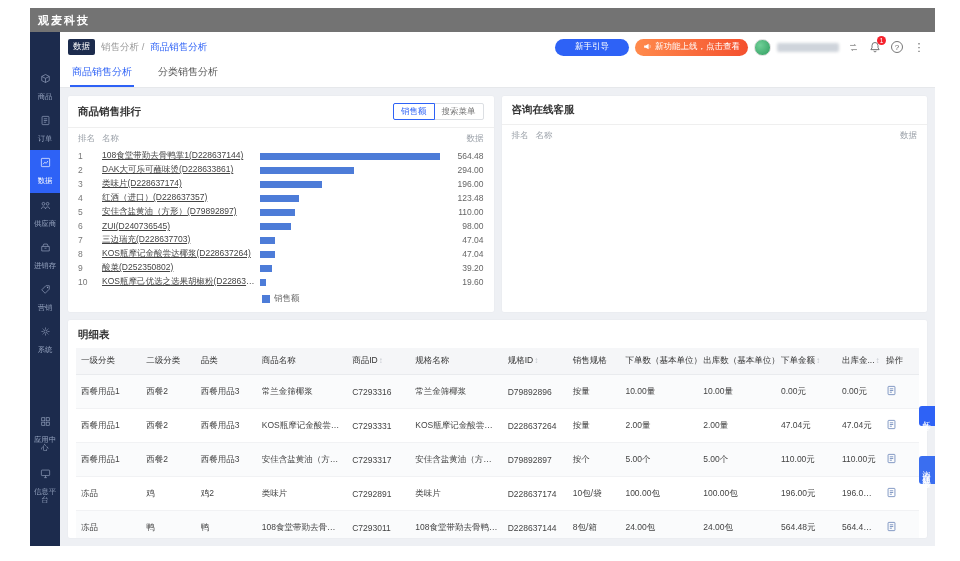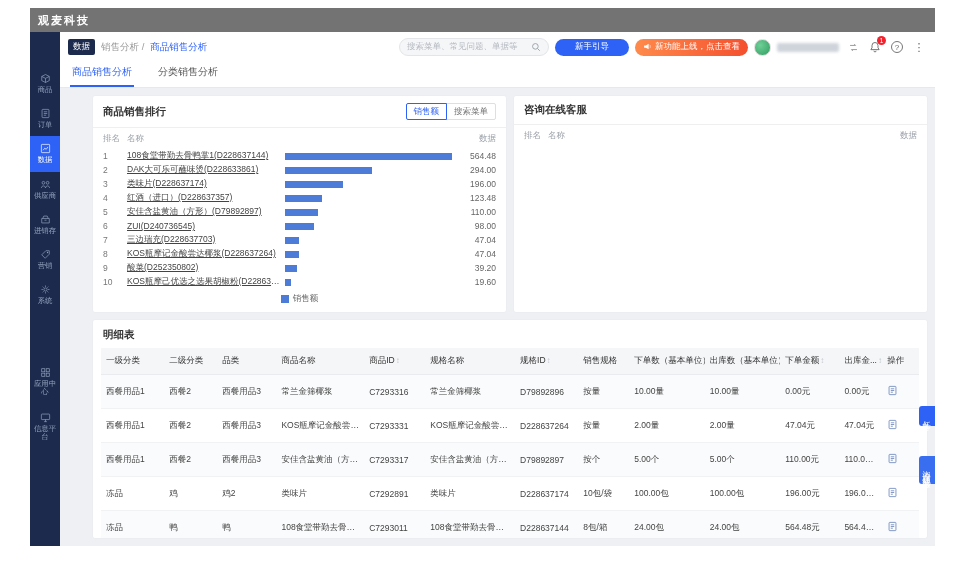--- a/index.html
+++ b/index.html
@@ -2,21 +2,21 @@
 <html><head>
 <meta charset="utf-8">
 <style>
   *{box-sizing:border-box;margin:0;padding:0;}
   html,body{width:960px;height:561px;overflow:hidden;background:#fff;font-family:"Liberation Sans","DejaVu Sans",sans-serif;}
   .app{position:absolute;left:30px;top:8px;width:905px;height:538px;background:#eef0f4;overflow:hidden;}
   .topbar{height:24px;background:#737373;display:flex;align-items:center;padding:0 8px;}
   .brand{color:#fff;font-size:11px;font-weight:bold;letter-spacing:2px;}
   .body-row{display:flex;height:514px;}
   .sidebar{width:30px;background:#1c2b4d;padding-top:34px;display:flex;flex-direction:column;flex-shrink:0;}
-  .side-item{display:flex;flex-direction:column;align-items:center;gap:1px;padding:7px 0;color:#93a1bd;cursor:pointer;}
+  .side-item{display:flex;flex-direction:column;align-items:center;gap:8px;padding:7px 0;color:#93a1bd;cursor:pointer;}
   .side-item.gap{margin-top:48px;}
   .side-item.active{background:#2e62f6;color:#fff;}
   .s-ico svg{width:11px;height:11px;display:block;}
   .s-lbl{font-size:8px;line-height:1.15;text-align:center;width:28px;word-break:break-all;transform:scale(.92);}
   .main{flex:1;display:flex;flex-direction:column;min-width:0;background:#eef0f4;}
   .header-row{height:30px;background:#fff;display:flex;align-items:center;padding:0 8px;gap:6px;flex-shrink:0;}
   .badge{background:#1c2b4d;color:#fff;font-size:8.5px;padding:2px 5px;border-radius:2px;}
   .crumb-parent{color:#999;font-size:9.5px;}
   .crumb-current{color:#2e62f6;font-size:9.5px;}
   .hr-spacer{flex:1;}
@@ -26,21 +26,21 @@
   .btn-feature{height:17px;background:linear-gradient(90deg,#ff8a4c,#f4502e);color:#fff;border:none;border-radius:9px;font-size:8.5px;padding:0 8px;display:flex;align-items:center;gap:3px;cursor:pointer;}
   .avatar{width:17px;height:17px;border-radius:50%;background:radial-gradient(circle at 35% 35%,#6fcf97,#2f9e5f);border:1px solid #ddd;flex-shrink:0;}
   .name-blur{width:62px;height:9px;background:#cfd4db;border-radius:2px;filter:blur(1.5px);}
   .icon-btn{position:relative;display:flex;align-items:center;justify-content:center;width:16px;height:16px;cursor:pointer;color:#666;}
   .n-badge{position:absolute;top:-3px;right:-3px;min-width:9px;height:9px;background:#f5222d;color:#fff;font-size:6.5px;border-radius:5px;display:flex;align-items:center;justify-content:center;padding:0 1px;}
   .help-circle{width:12px;height:12px;border:1px solid #777;border-radius:50%;font-size:8px;color:#666;display:flex;align-items:center;justify-content:center;}
   .more-dots{font-size:11px;color:#666;line-height:1;}
   .tab-row{background:#fff;border-bottom:1px solid #e6e8eb;display:flex;gap:22px;padding:0 10px;height:26px;align-items:flex-end;flex-shrink:0;}
   .tab{font-size:10px;color:#555;padding:0 2px 6px;cursor:pointer;border-bottom:2px solid transparent;}
   .tab.active{color:#2e62f6;border-bottom-color:#2e62f6;}
-  .content{flex:1;padding:8px;display:flex;flex-direction:column;gap:8px;min-height:0;margin-left:25px;}
+  .content{flex:1;padding:8px;display:flex;flex-direction:column;gap:8px;min-height:0;}
   .cards-row{display:flex;gap:8px;height:216px;flex-shrink:0;}
   .card{flex:1;background:#fff;border-radius:2px;display:flex;flex-direction:column;min-width:0;box-shadow:0 0 2px rgba(0,0,0,.05);}
   .card-head{display:flex;align-items:center;justify-content:space-between;padding:7px 10px;border-bottom:1px solid #efefef;}
   .card-title{font-size:10.5px;font-weight:bold;color:#333;}
   .toggle{display:flex;}
   .tg{height:17px;padding:0 7px;font-size:8.5px;background:#fff;border:1px solid #dcdfe3;color:#777;cursor:pointer;}
   .tg:first-child{border-radius:2px 0 0 2px;}
   .tg:last-child{border-radius:0 2px 2px 0;margin-left:-1px;}
   .tg.on{border-color:#2e62f6;color:#2e62f6;position:relative;z-index:1;}
   .rank-header{display:flex;padding:5px 10px 3px;font-size:8.5px;color:#9aa0a8;}
@@ -163,27 +163,20 @@
           <span class="s-lbl">信息平台</span>
         </div>
       </div>
     <div class="main">
 
       <div class="header-row">
         <span class="badge">数据</span>
         <span class="crumb-parent">销售分析 /</span>
         <span class="crumb-current">商品销售分析</span>
         <span class="hr-spacer"></span>
-        <div class="search">
-          <span class="search-ph">搜索菜单、常见问题、单据等</span>
-          <span><svg viewBox="0 0 16 16" width="10" height="10">
-                <circle cx="7" cy="7" r="4.5" fill="none" stroke="#9aa0a6" stroke-width="1.5"></circle>
-                <path d="M10.5 10.5L14 14" stroke="#9aa0a6" stroke-width="1.5"></path>
-              </svg></span>
-        </div>
         <button class="btn-guide">新手引导</button>
         <button class="btn-feature">
           <span><svg viewBox="0 0 16 16" width="9" height="9">
                 <path d="M2 6v4h3l5 3V3L5 6z" fill="#fff"></path>
                 <path d="M12 5c1 1 1 5 0 6" stroke="#fff" fill="none"></path>
               </svg></span>
           <span>新功能上线，点击查看</span>
         </button>
         <span class="avatar"></span>
         <span class="name-blur"></span>

